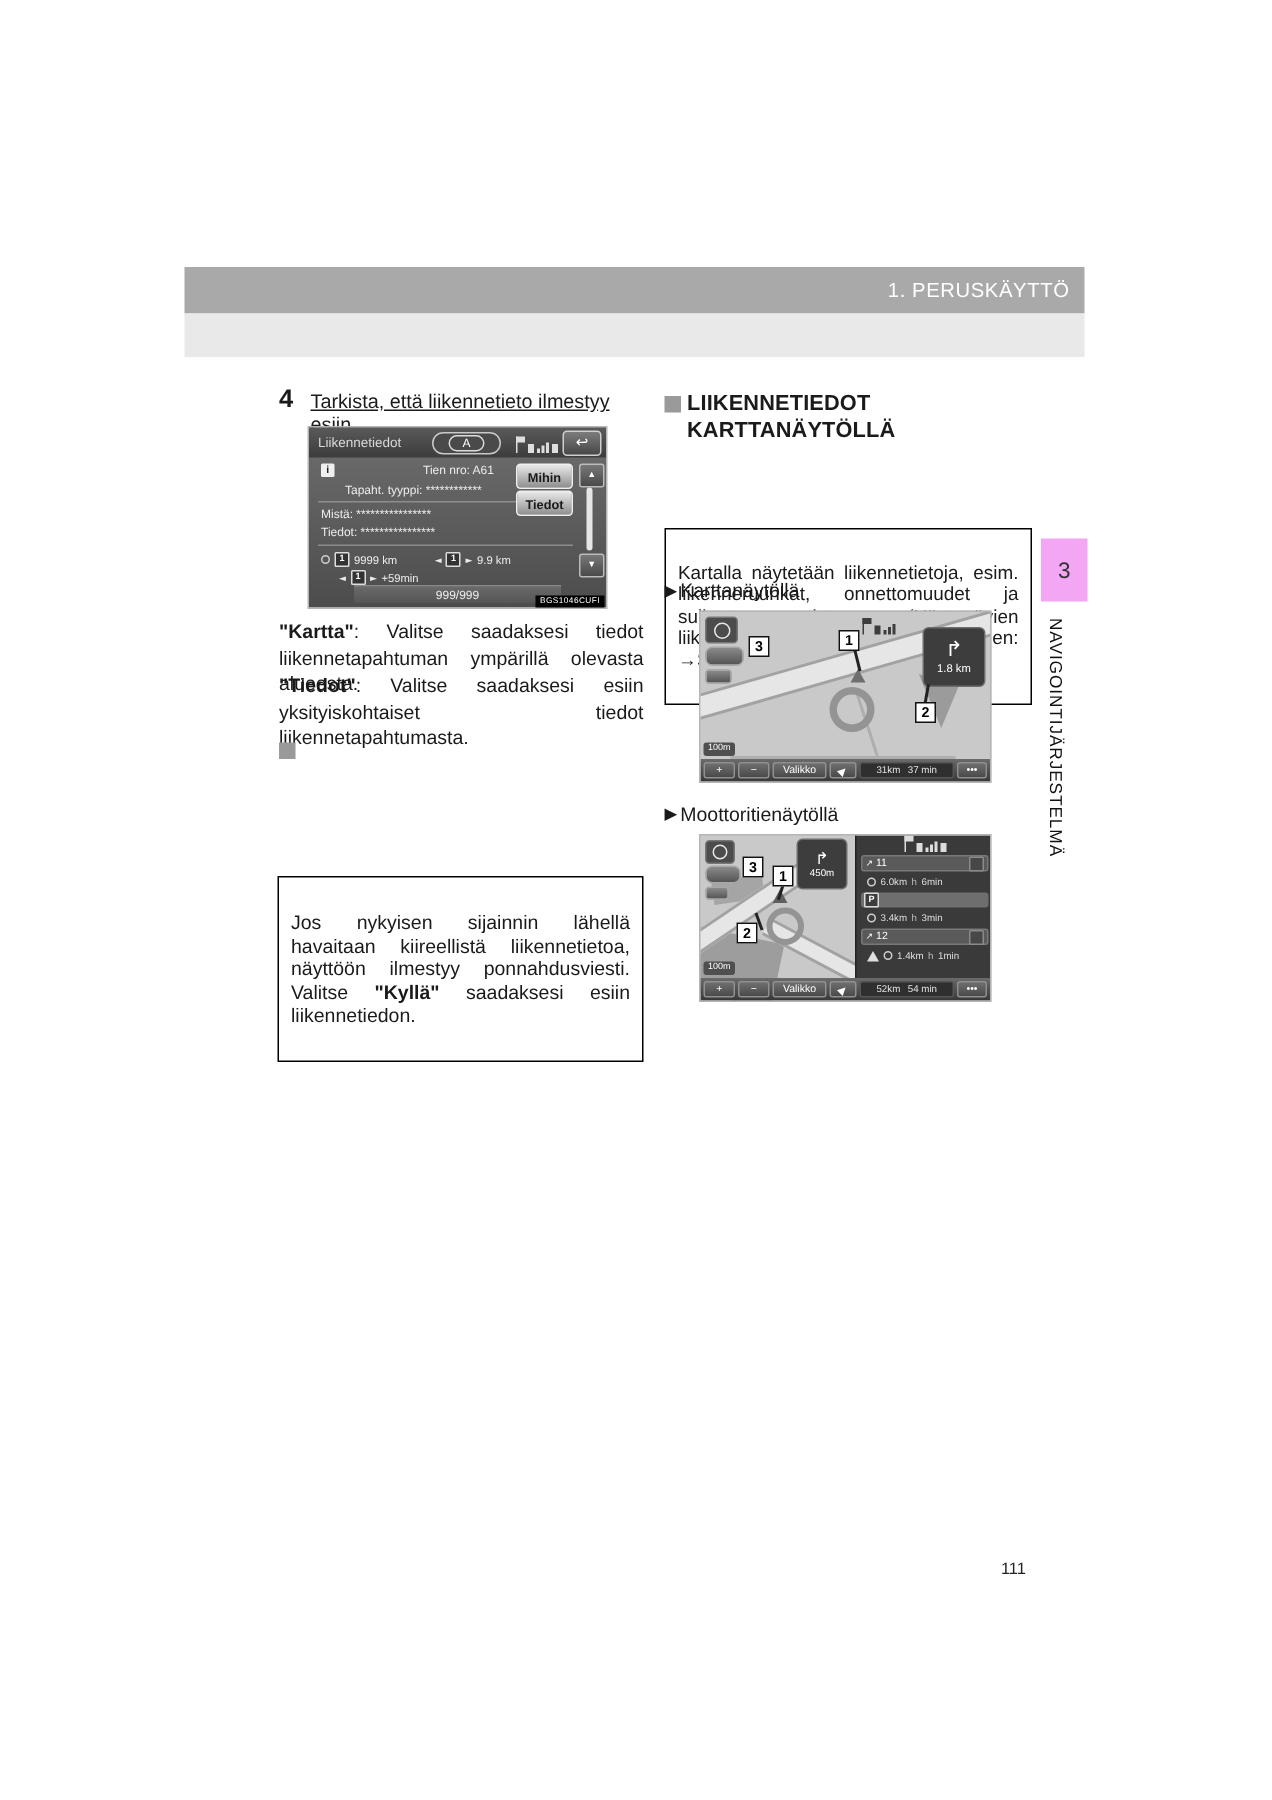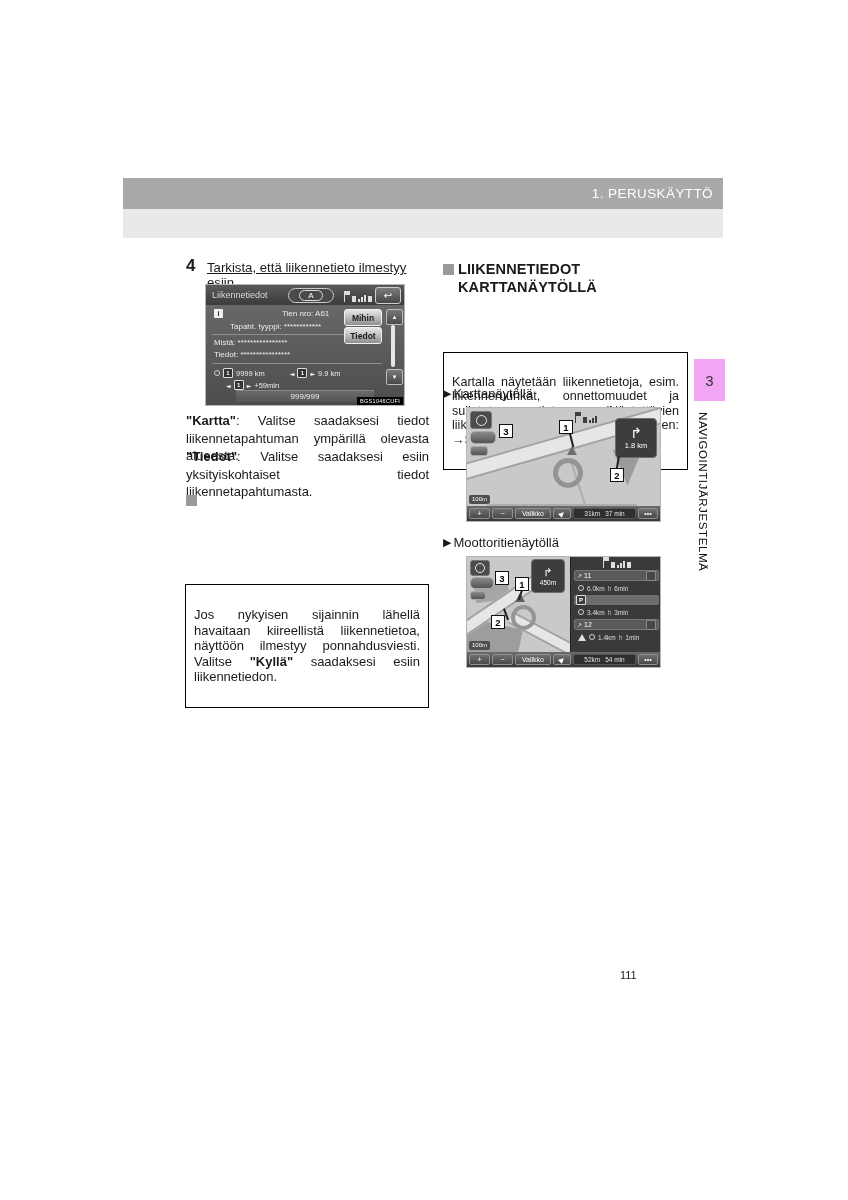--- a/index.html
+++ b/index.html
@@ -107,21 +107,21 @@
   .p-badge{width:8px;height:8px;background:#3d3d3d;border:1px solid #ddd;color:#fff;font-size:6px;font-weight:bold;
     display:flex;align-items:center;justify-content:center;border-radius:1px;}
   .wtri-small{width:0;height:0;border-left:4px solid transparent;border-right:4px solid transparent;
     border-bottom:7px solid #e0e0e0;}
 
   
   .chapter-tab{left:694px;top:359px;width:31px;height:42px;display:flex;align-items:center;justify-content:center;
     font-size:15px;color:#333;}
   .side-label{left:697px;top:412px;height:160px;writing-mode:vertical-rl;text-orientation:sideways;
     font-size:11.5px;letter-spacing:0.6px;color:#111;}
-  .page-num{left:620px;top:969px;width:64px;font-size:11px;color:#222;}
+  .page-num{left:620px;top:1040px;width:64px;text-align:right;font-size:11px;color:#222;}
 </style>
 </head>
 <body>
 
 <div class="abs header-bar">
   <span>1. PERUSKÄYTTÖ</span>
 </div>
 <div class="abs header-strip"></div>
 
 <div class="abs step-num">4</div>

